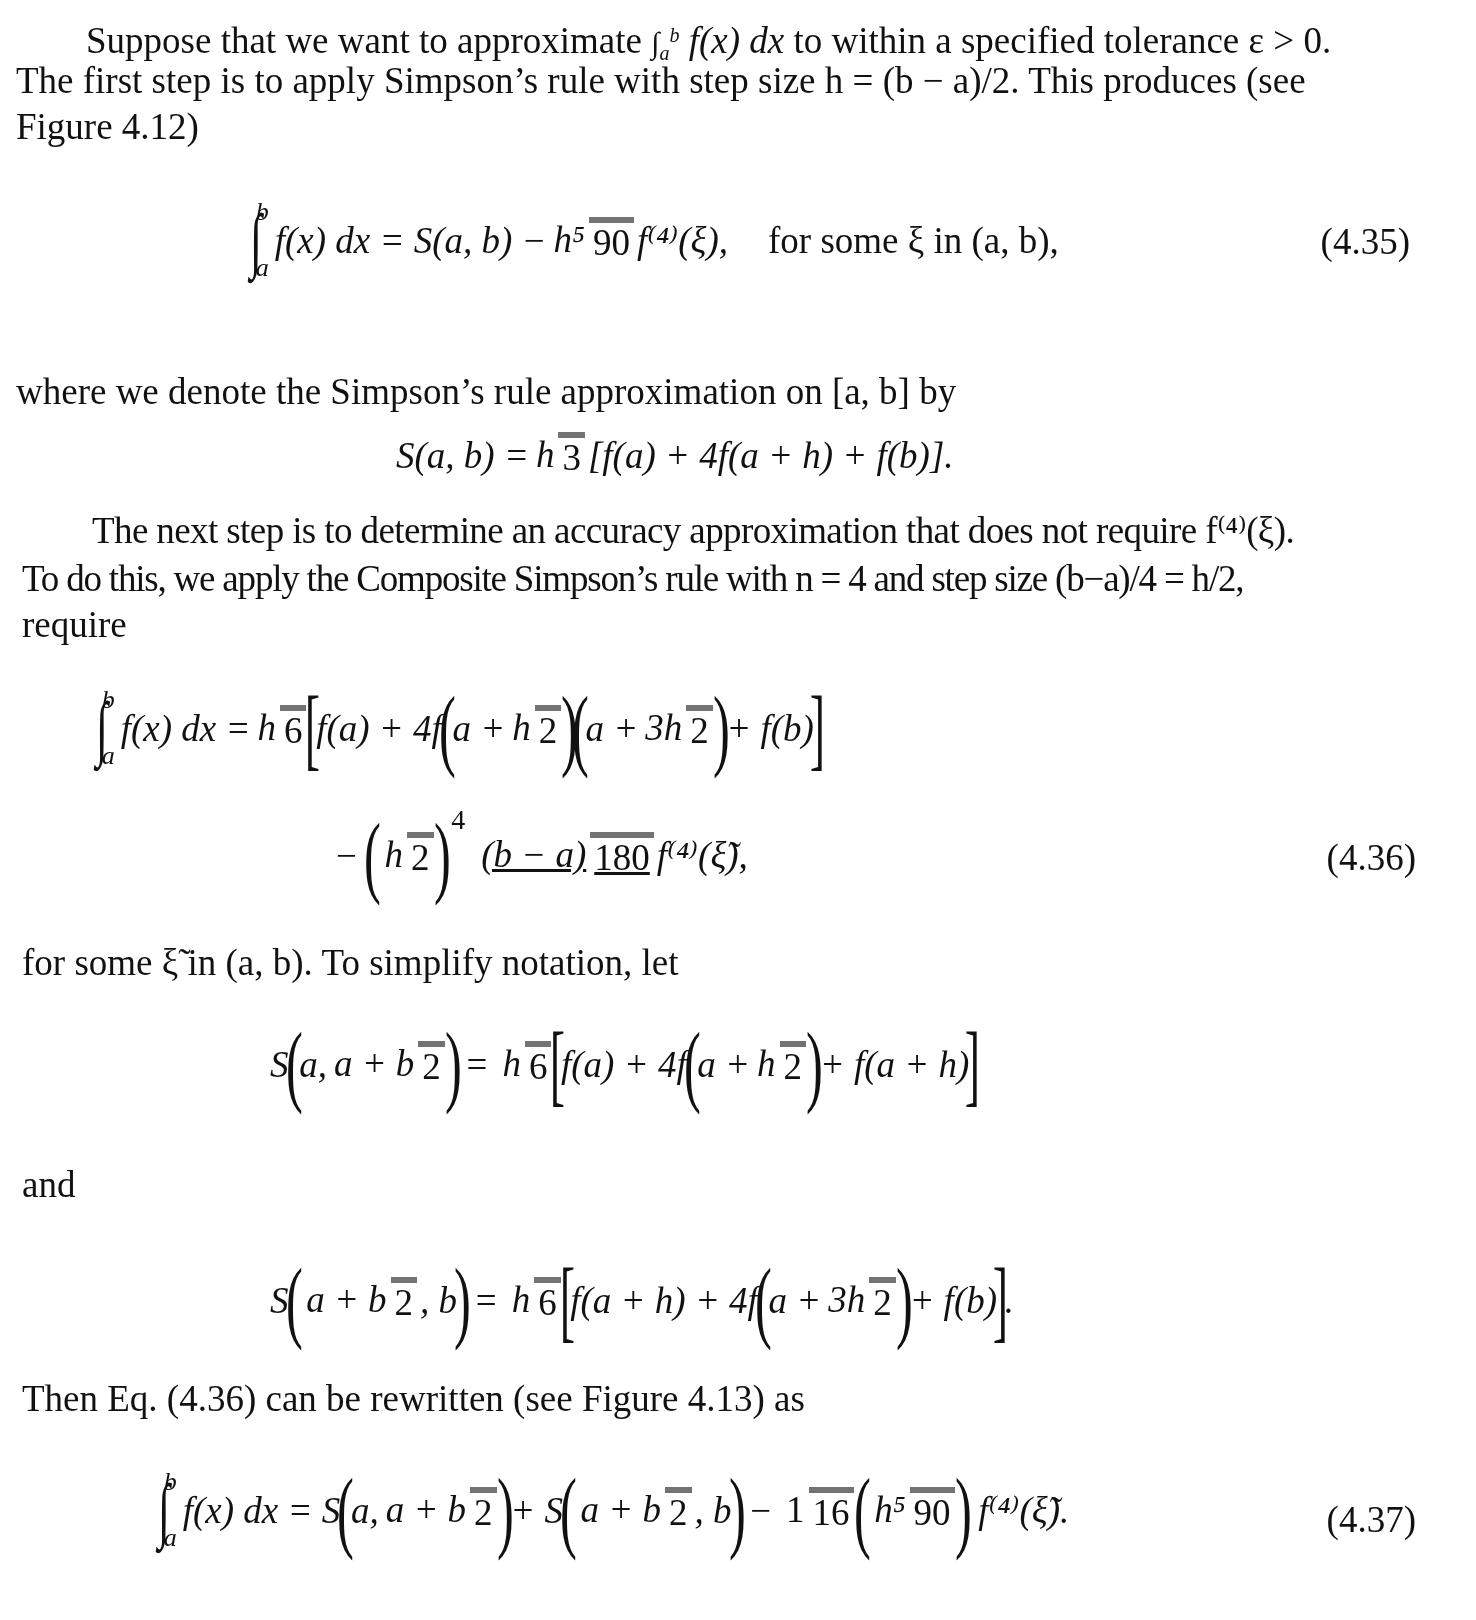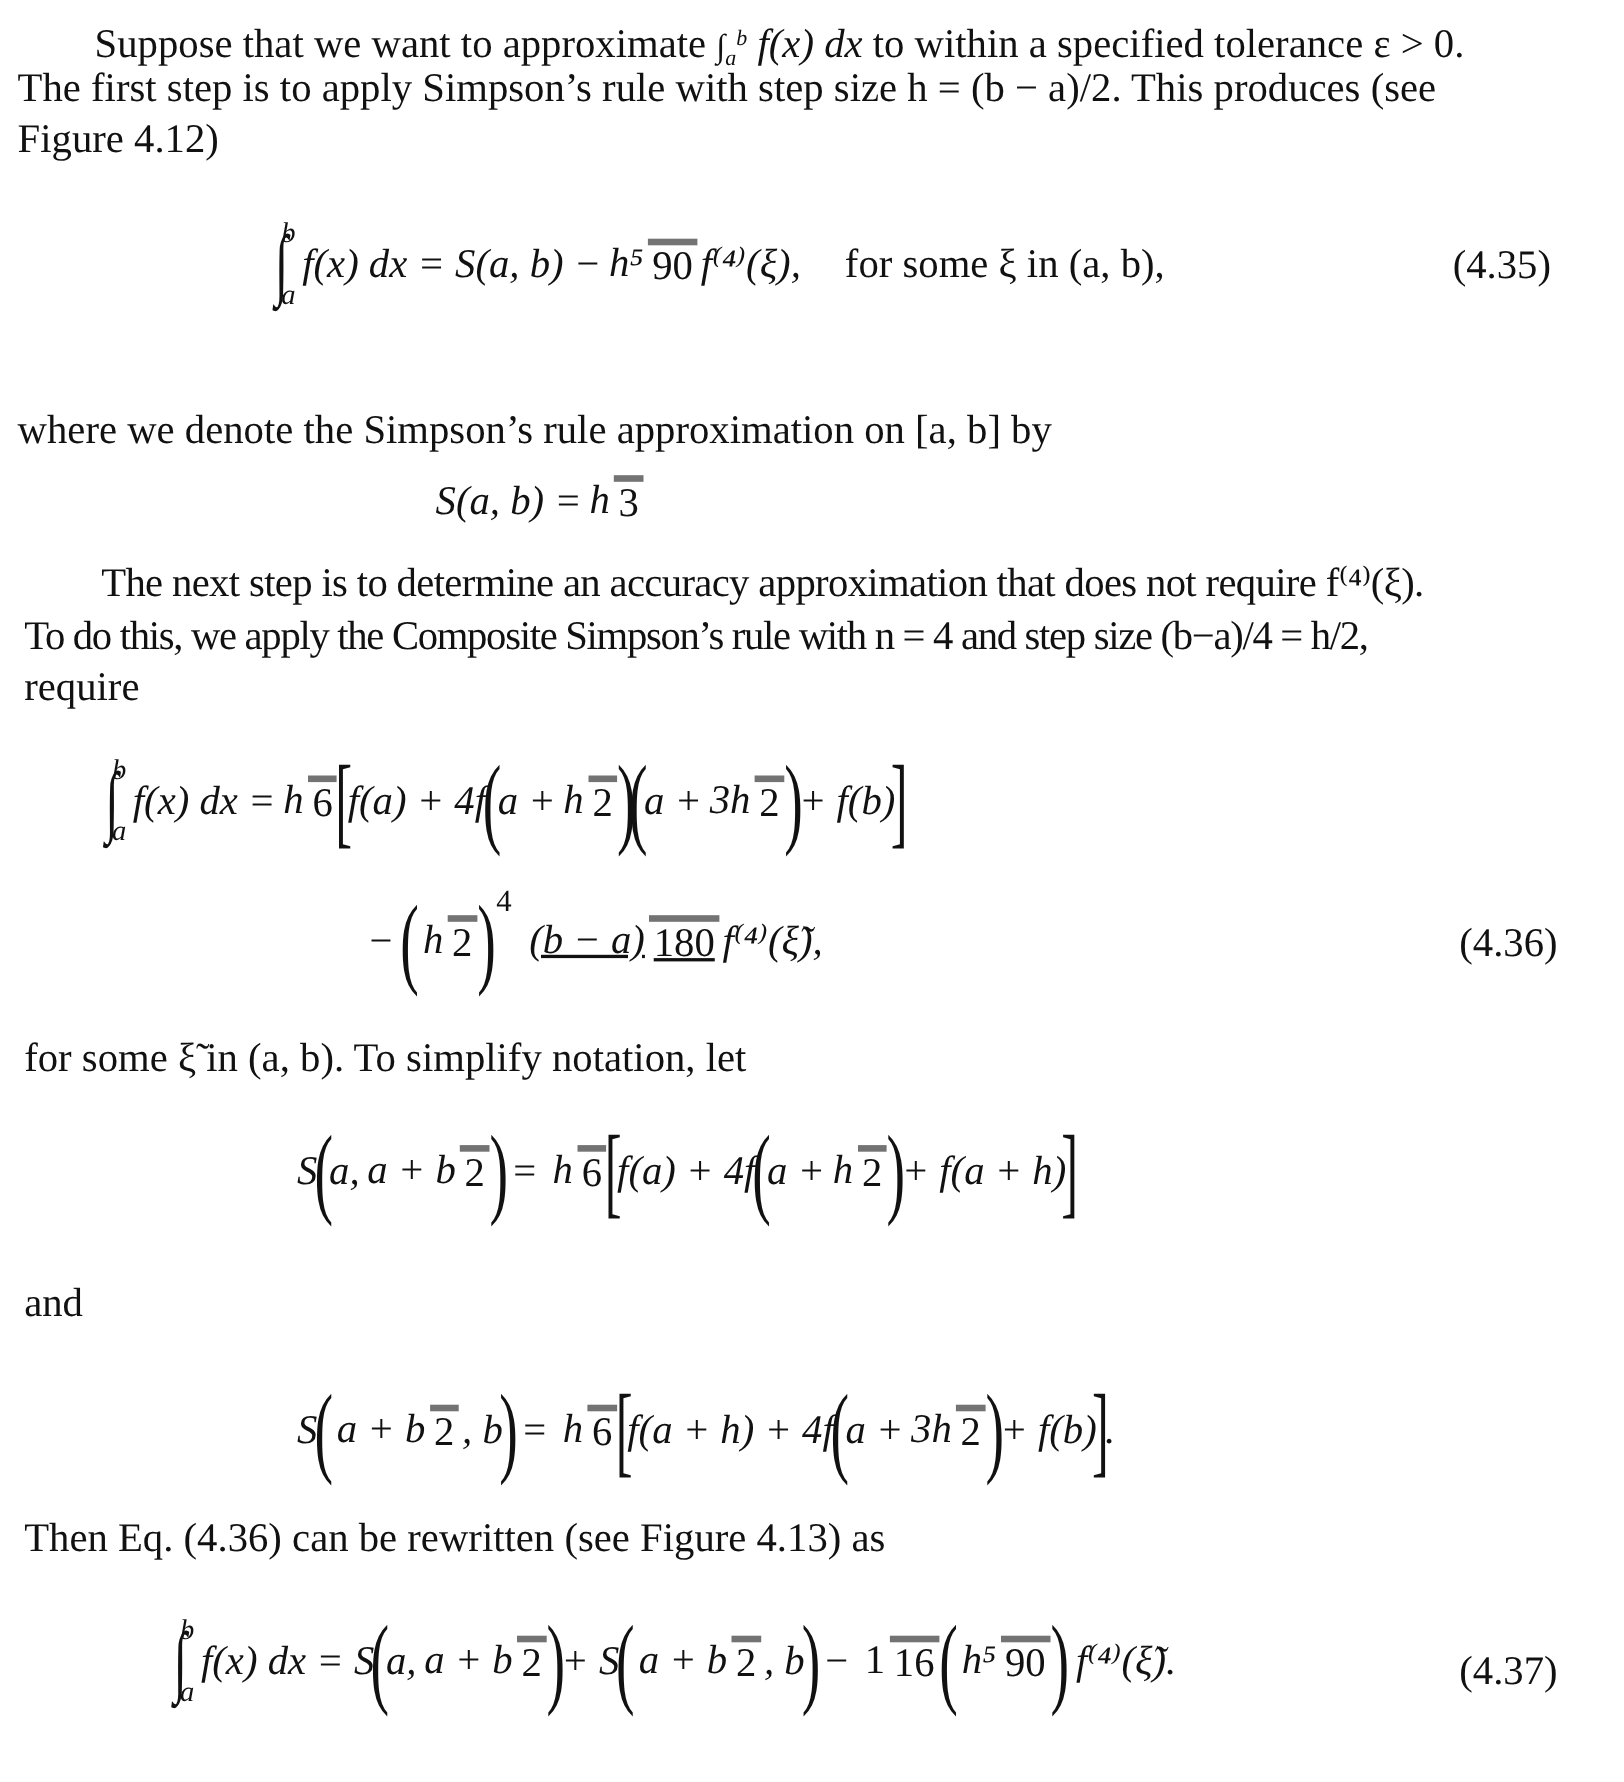--- a/index.html
+++ b/index.html
@@ -50,20 +50,21 @@
 <div class="eqnum" style="top:220px;">(4.35)</div>
 
 <div class="abs line" style="left:16px; top:325px;margin-top:44px;">where we denote the Simpson’s rule approximation on [a, b] by</div>
 
 <div class="abs" style="left:396px; top:408px; height:94px; display:flex; align-items:center;">
   <span class="i">S(a, b) =</span>
   <span class="frac i">
       <span class="num">h</span>
       <span class="den" style="font-style:normal">3</span>
     </span>
+  <span class="i">[f(a) + 4f(a + h) + f(b)].</span>
 </div>
 
 <div class="abs line" style="left:92px; top:508px; letter-spacing:-0.6px;">The next step is to determine an accuracy approximation that does not require f⁽⁴⁾(ξ).</div>
 <div class="abs line" style="left:22px; top:556px; letter-spacing:-1.2px;">To do this, we apply the Composite Simpson’s rule with n = 4 and step size (b−a)/4 = h/2,</div>
 <div class="abs line" style="left:22px; top:602px;">require</div>
 
 <div class="abs" style="left:98px; top:672px; height:112px; display:flex; align-items:center;">
   <span class="int">∫</span>
   <span class="limits">
       <span>b</span>

